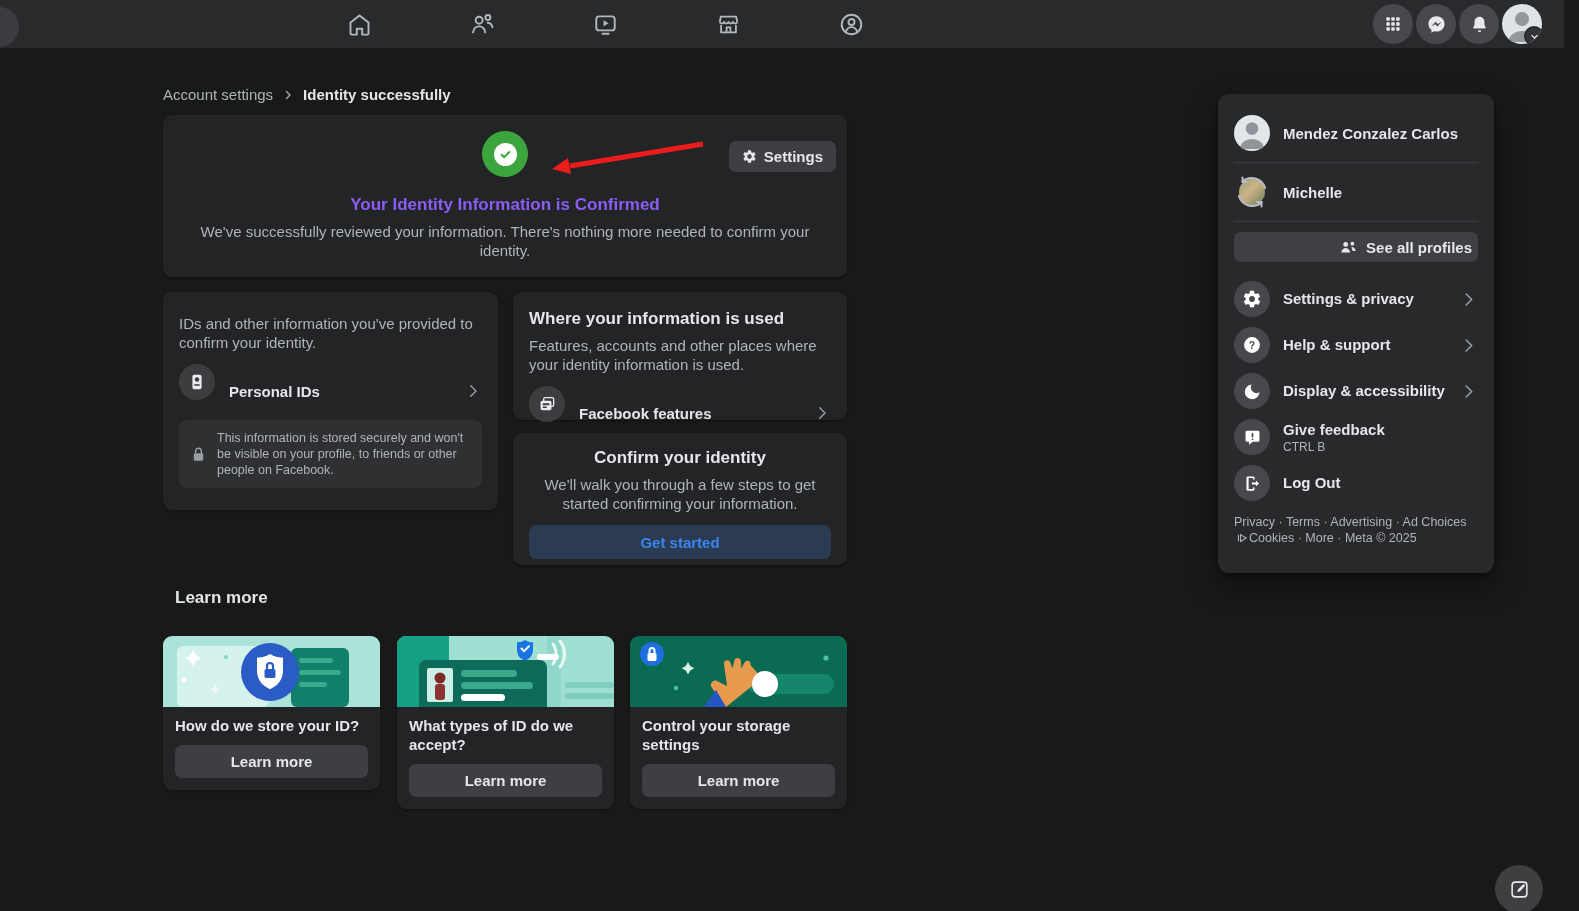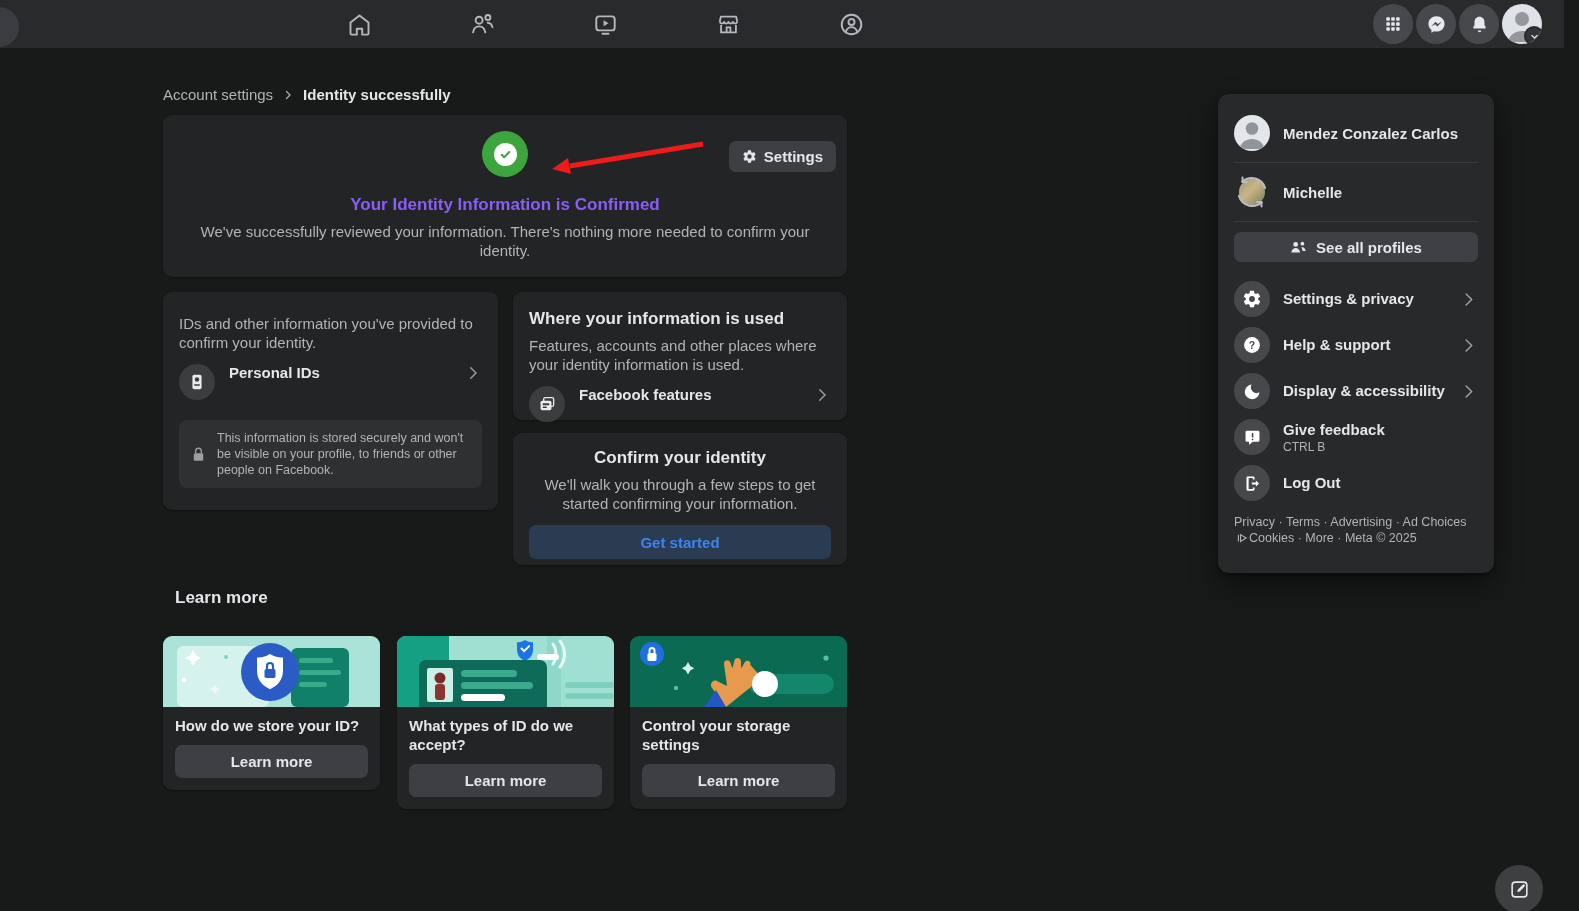--- a/index.html
+++ b/index.html
@@ -36,21 +36,21 @@
   .main-card{left:163px;top:115px;width:684px;height:162px;}
   .settings-btn{position:absolute;right:11px;top:26px;height:31px;display:flex;align-items:center;gap:7px;
     background:#3d3f42;border:none;border-radius:7px;padding:0 13px;color:#e4e6ea;font-size:15px;font-weight:bold;cursor:pointer;font-family:inherit;}
   .check-badge{width:46px;height:46px;border-radius:50%;background:#3da53d;margin:16px auto 0;display:flex;align-items:center;justify-content:center;}
   .check-inner{width:23px;height:23px;border-radius:50%;background:#ffffff;display:flex;align-items:center;justify-content:center;color:#3da53d;}
   .main-title{margin:18px 0 0;text-align:center;font-size:17px;font-weight:bold;color:#8b5cf6;}
   .main-desc{margin:7px auto 0;width:620px;text-align:center;font-size:15px;line-height:19px;color:#b0b3b8;}
   .red-arrow{position:absolute;left:377px;top:18px;pointer-events:none;}
 
   
-  .entity-row{display:flex;align-items:flex-start;margin-top:12px;cursor:pointer;}
+  .entity-row{display:flex;align-items:flex-end;margin-top:12px;cursor:pointer;}
   .row-circle{width:36px;height:36px;border-radius:50%;background:#3b3d3f;display:flex;align-items:center;justify-content:center;flex:none;}
   .row-label{margin-left:14px;font-size:15px;font-weight:bold;color:#e4e6ea;}
   .chev{margin-left:auto;color:#9fa3a8;flex:none;}
 
   .submitted-card{left:163px;top:292px;width:335px;height:218px;padding:16px;box-sizing:border-box;}
   .note-box{margin-top:20px;background:#2f3032;border-radius:8px;padding:10px 12px;display:flex;gap:11px;align-items:center;}
   .note-box .lock{color:#9b9ea3;flex:none;}
   .note-text{margin:0;font-size:12.5px;line-height:16px;color:#b0b3b8;}
 
   .usage-card{left:513px;top:292px;width:334px;height:128px;padding:16px;box-sizing:border-box;}
@@ -72,21 +72,21 @@
     padding:12px 16px 14px;box-shadow:0 12px 28px rgba(0,0,0,.45),0 2px 4px rgba(0,0,0,.3);margin-top:40px;}
   .profile-row{display:flex;align-items:center;gap:13px;padding:9px 0;cursor:pointer;}
   .p-avatar{width:36px;height:36px;border-radius:50%;background:#e4e7ea;display:flex;align-items:flex-end;justify-content:center;overflow:hidden;flex:none;}
   .p-name{font-size:15px;font-weight:bold;color:#e4e6ea;}
   .switch-wrap{position:relative;width:36px;height:36px;flex:none;}
   .switch-photo{position:absolute;left:5px;top:5px;width:26px;height:26px;border-radius:50%;
     background:linear-gradient(135deg,#94a06e 0%,#cdb389 45%,#6e7f58 100%);}
   .switch-ring{position:absolute;left:0;top:0;color:#b9bcc1;}
   .menu-divider{border:none;border-top:1px solid #3b3d40;margin:2px 0;}
   .see-all-btn{margin:10px 0 6px;width:100%;height:30px;background:#3e4043;border:none;border-radius:7px;color:#e4e6ea;
-    font-size:15px;font-weight:bold;display:flex;align-items:center;justify-content:center;gap:9px;cursor:pointer;font-family:inherit;}
+    font-size:15px;font-weight:bold;display:flex;align-items:center;justify-content:flex-end;gap:9px;cursor:pointer;font-family:inherit;}
   .menu-list{margin-top:14px;}
   .menu-item{display:flex;align-items:center;gap:13px;height:46px;cursor:pointer;}
   .mi-circle{width:36px;height:36px;border-radius:50%;background:#47484b;display:flex;align-items:center;justify-content:center;color:#ffffff;flex:none;}
   .mi-label{font-size:15px;font-weight:bold;color:#e4e6ea;line-height:18px;}
   .mi-sub{font-size:12px;color:#b0b3b8;line-height:14px;margin-top:1px;font-weight:normal;}
   .menu-footer{margin-top:8px;font-size:12.5px;line-height:16px;color:#b0b3b8;}
   .flink{cursor:pointer;}
   .flink + .flink::before{content:" · ";cursor:default;}
   .adchoices-icon{display:inline-block;vertical-align:-1px;margin:0 1px 0 3px;}
 

